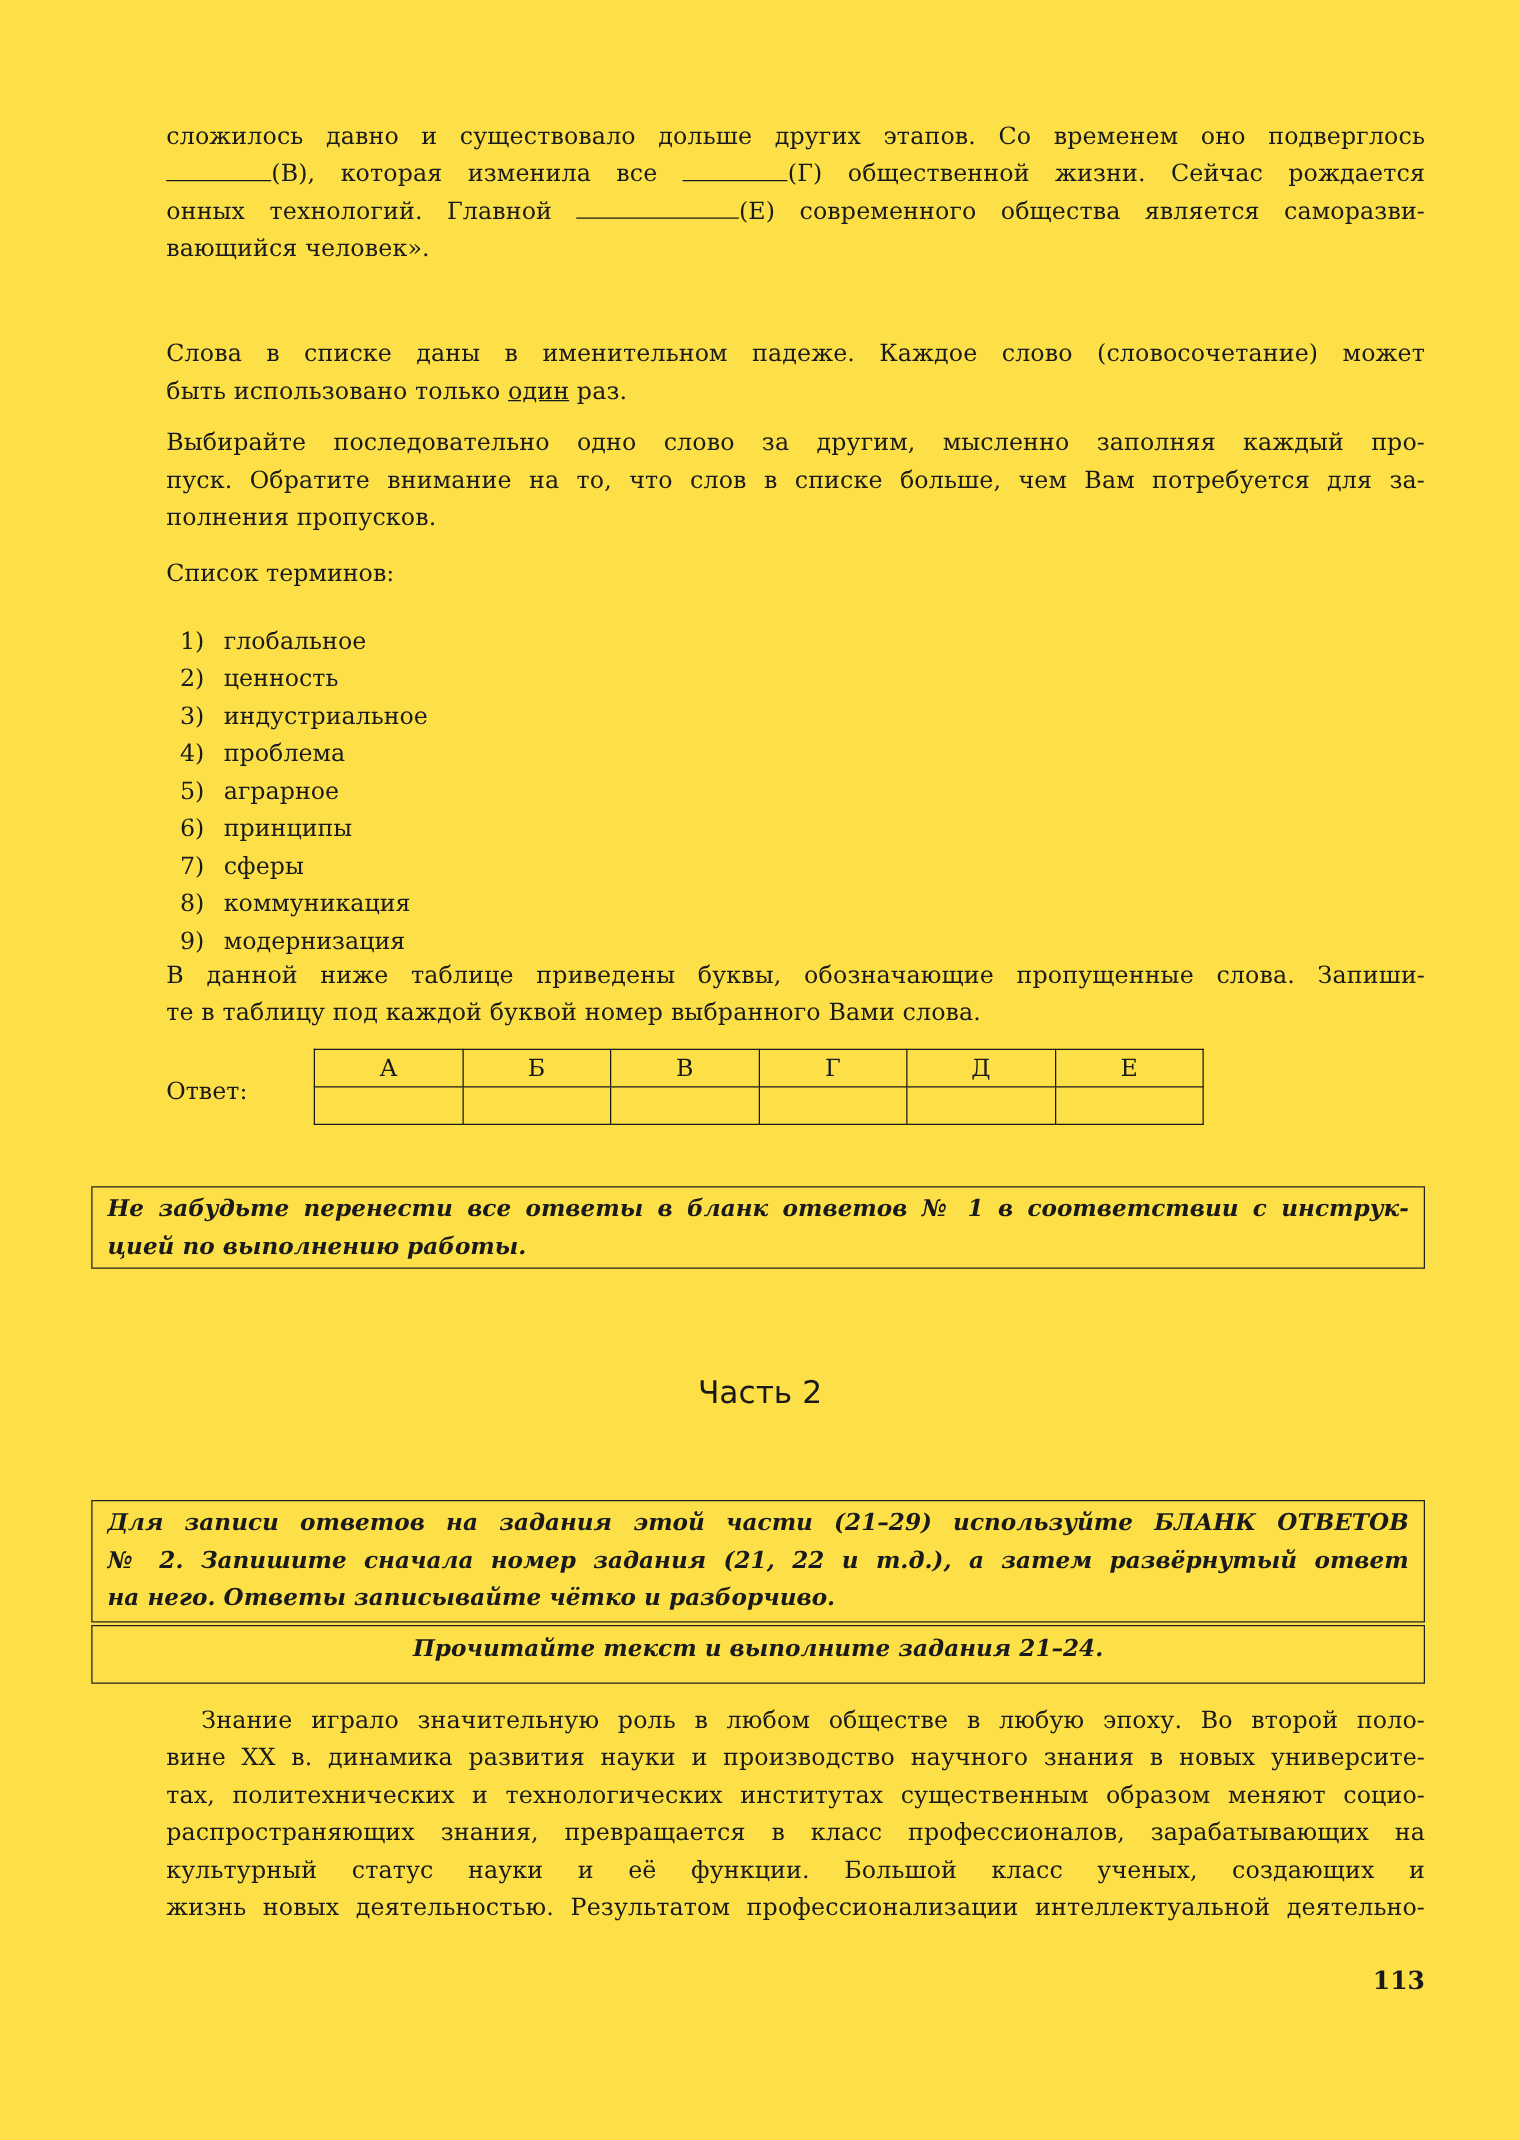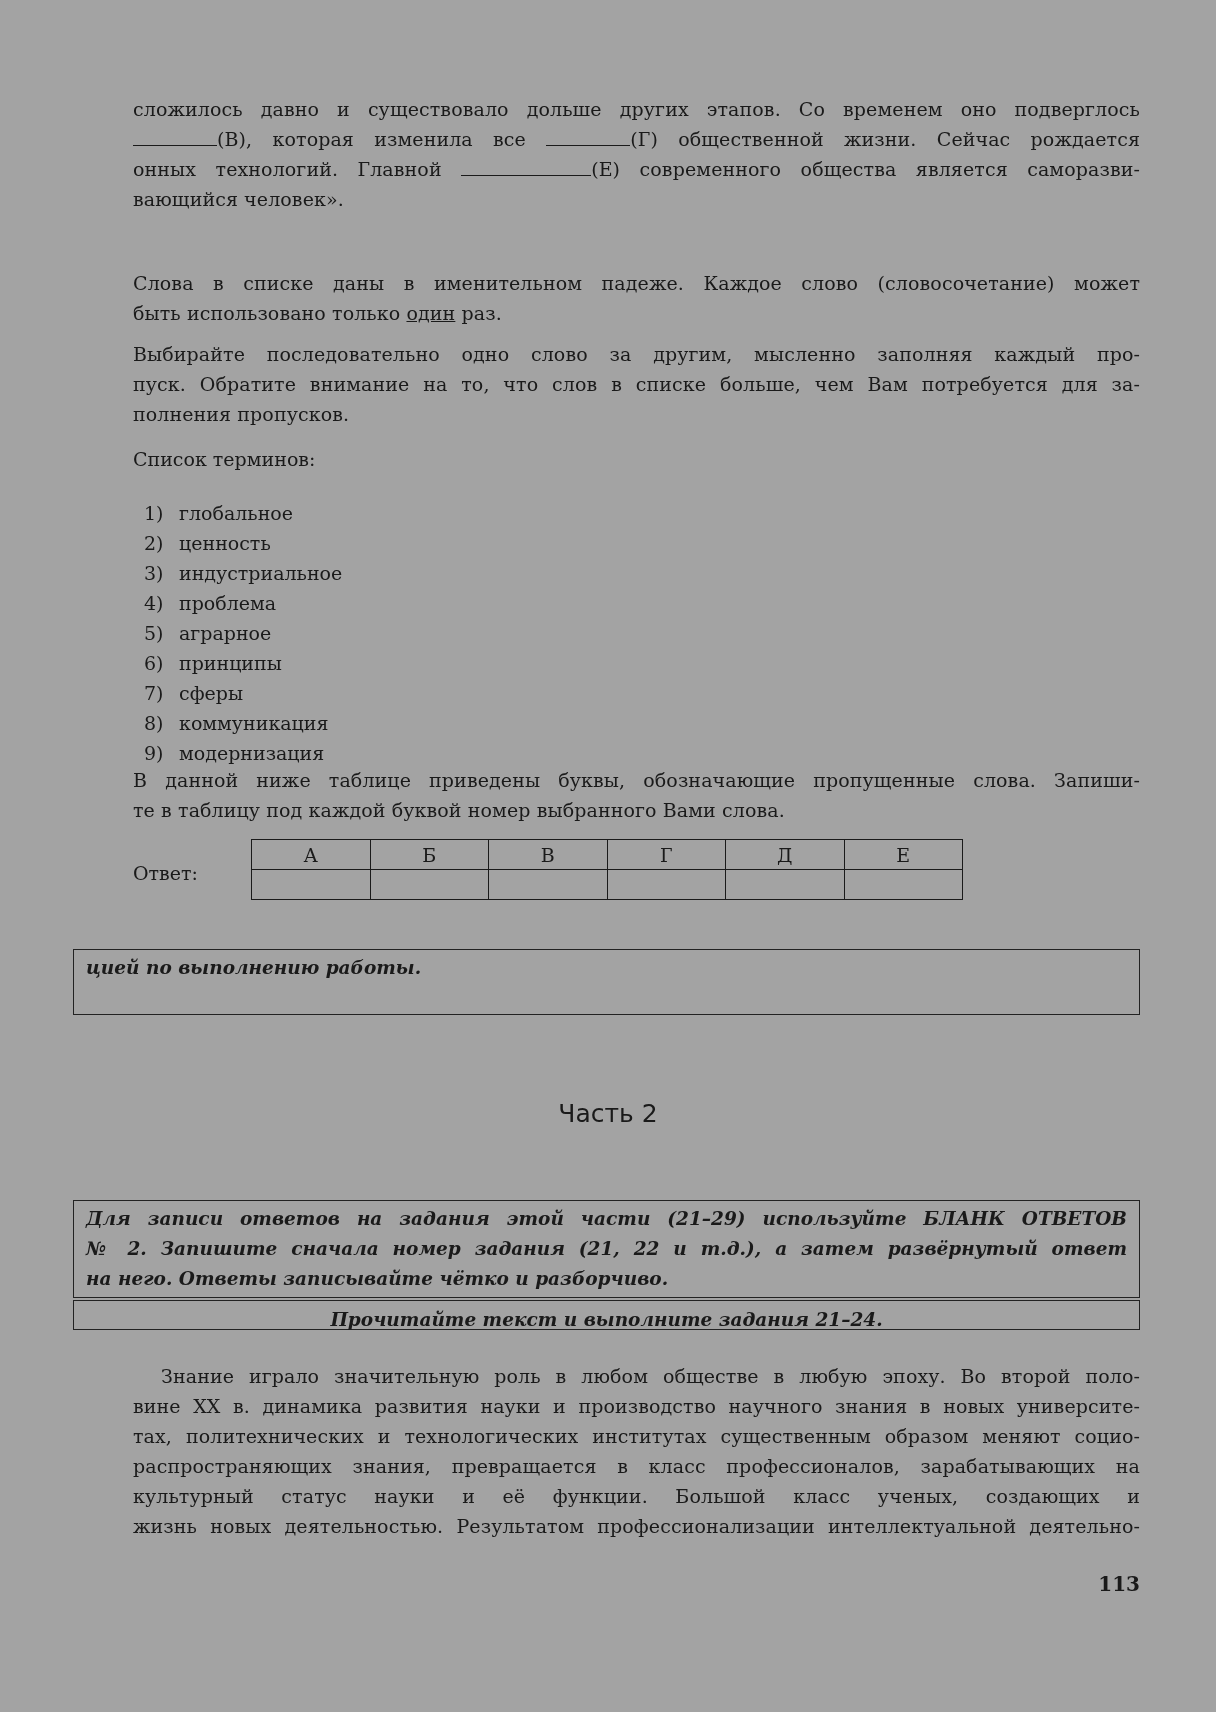--- a/index.html
+++ b/index.html
@@ -13,21 +13,21 @@
       position: relative;
       overflow: hidden;
       color: #1a1a1a;
       font-family: "DejaVu Serif", "Liberation Serif", serif;
     }
     .page {
       position: absolute;
       left: 0; top: 0;
       width: 1216px;
       height: 1712px;
-      background: #a3a3a3;
+      background: #fde047;
     }
     .para {
       position: absolute;
       left: 133px;
       width: 1007px;
       font-size: 19px;
       line-height: 30px;
       text-align: justify;
       letter-spacing: 0.1px;
     }
@@ -201,32 +201,33 @@
       <td></td>
       <td></td>
       <td></td>
       <td></td>
       <td></td>
     </tr>
   </tbody>
     </table>
 
   <div class="box" style="top:949px; height:66px;">
+    <span class="line">Не забудьте перенести все ответы в бланк ответов № 1 в соответствии с инструк-</span>
     <span class="line last">цией по выполнению работы.</span>
   </div>
 
   <div class="part-heading">Часть 2</div>
 
   <div class="box" style="top:1200px; height:98px;">
     <span class="line">Для записи ответов на задания этой части (21–29) используйте БЛАНК ОТВЕТОВ</span>
     <span class="line">№ 2. Запишите сначала номер задания (21, 22 и т.д.), а затем развёрнутый ответ</span>
     <span class="line last">на него. Ответы записывайте чётко и разборчиво.</span>
   </div>
 
-  <div class="box box-center" style="top:1300px; height:30px;">
+  <div class="box box-center" style="top:1300px; height:47px;">
     <span>Прочитайте текст и выполните задания 21–24.</span>
   </div>
 
   <div class="para" style="top:1361px;">
     <span class="line"><span class="indent"></span><span>Знание играло значительную роль в любом обществе в любую эпоху. Во второй поло-</span></span>
     <span class="line">вине XX в. динамика развития науки и производство научного знания в новых университе-</span>
     <span class="line">тах, политехнических и технологических институтах существенным образом меняют социо-</span>
     <span class="line">распространяющих знания, превращается в класс профессионалов, зарабатывающих на</span>
     <span class="line">культурный статус науки и её функции. Большой класс ученых, создающих и</span>
     <span class="line">жизнь новых деятельностью. Результатом профессионализации интеллектуальной деятельно-</span>

